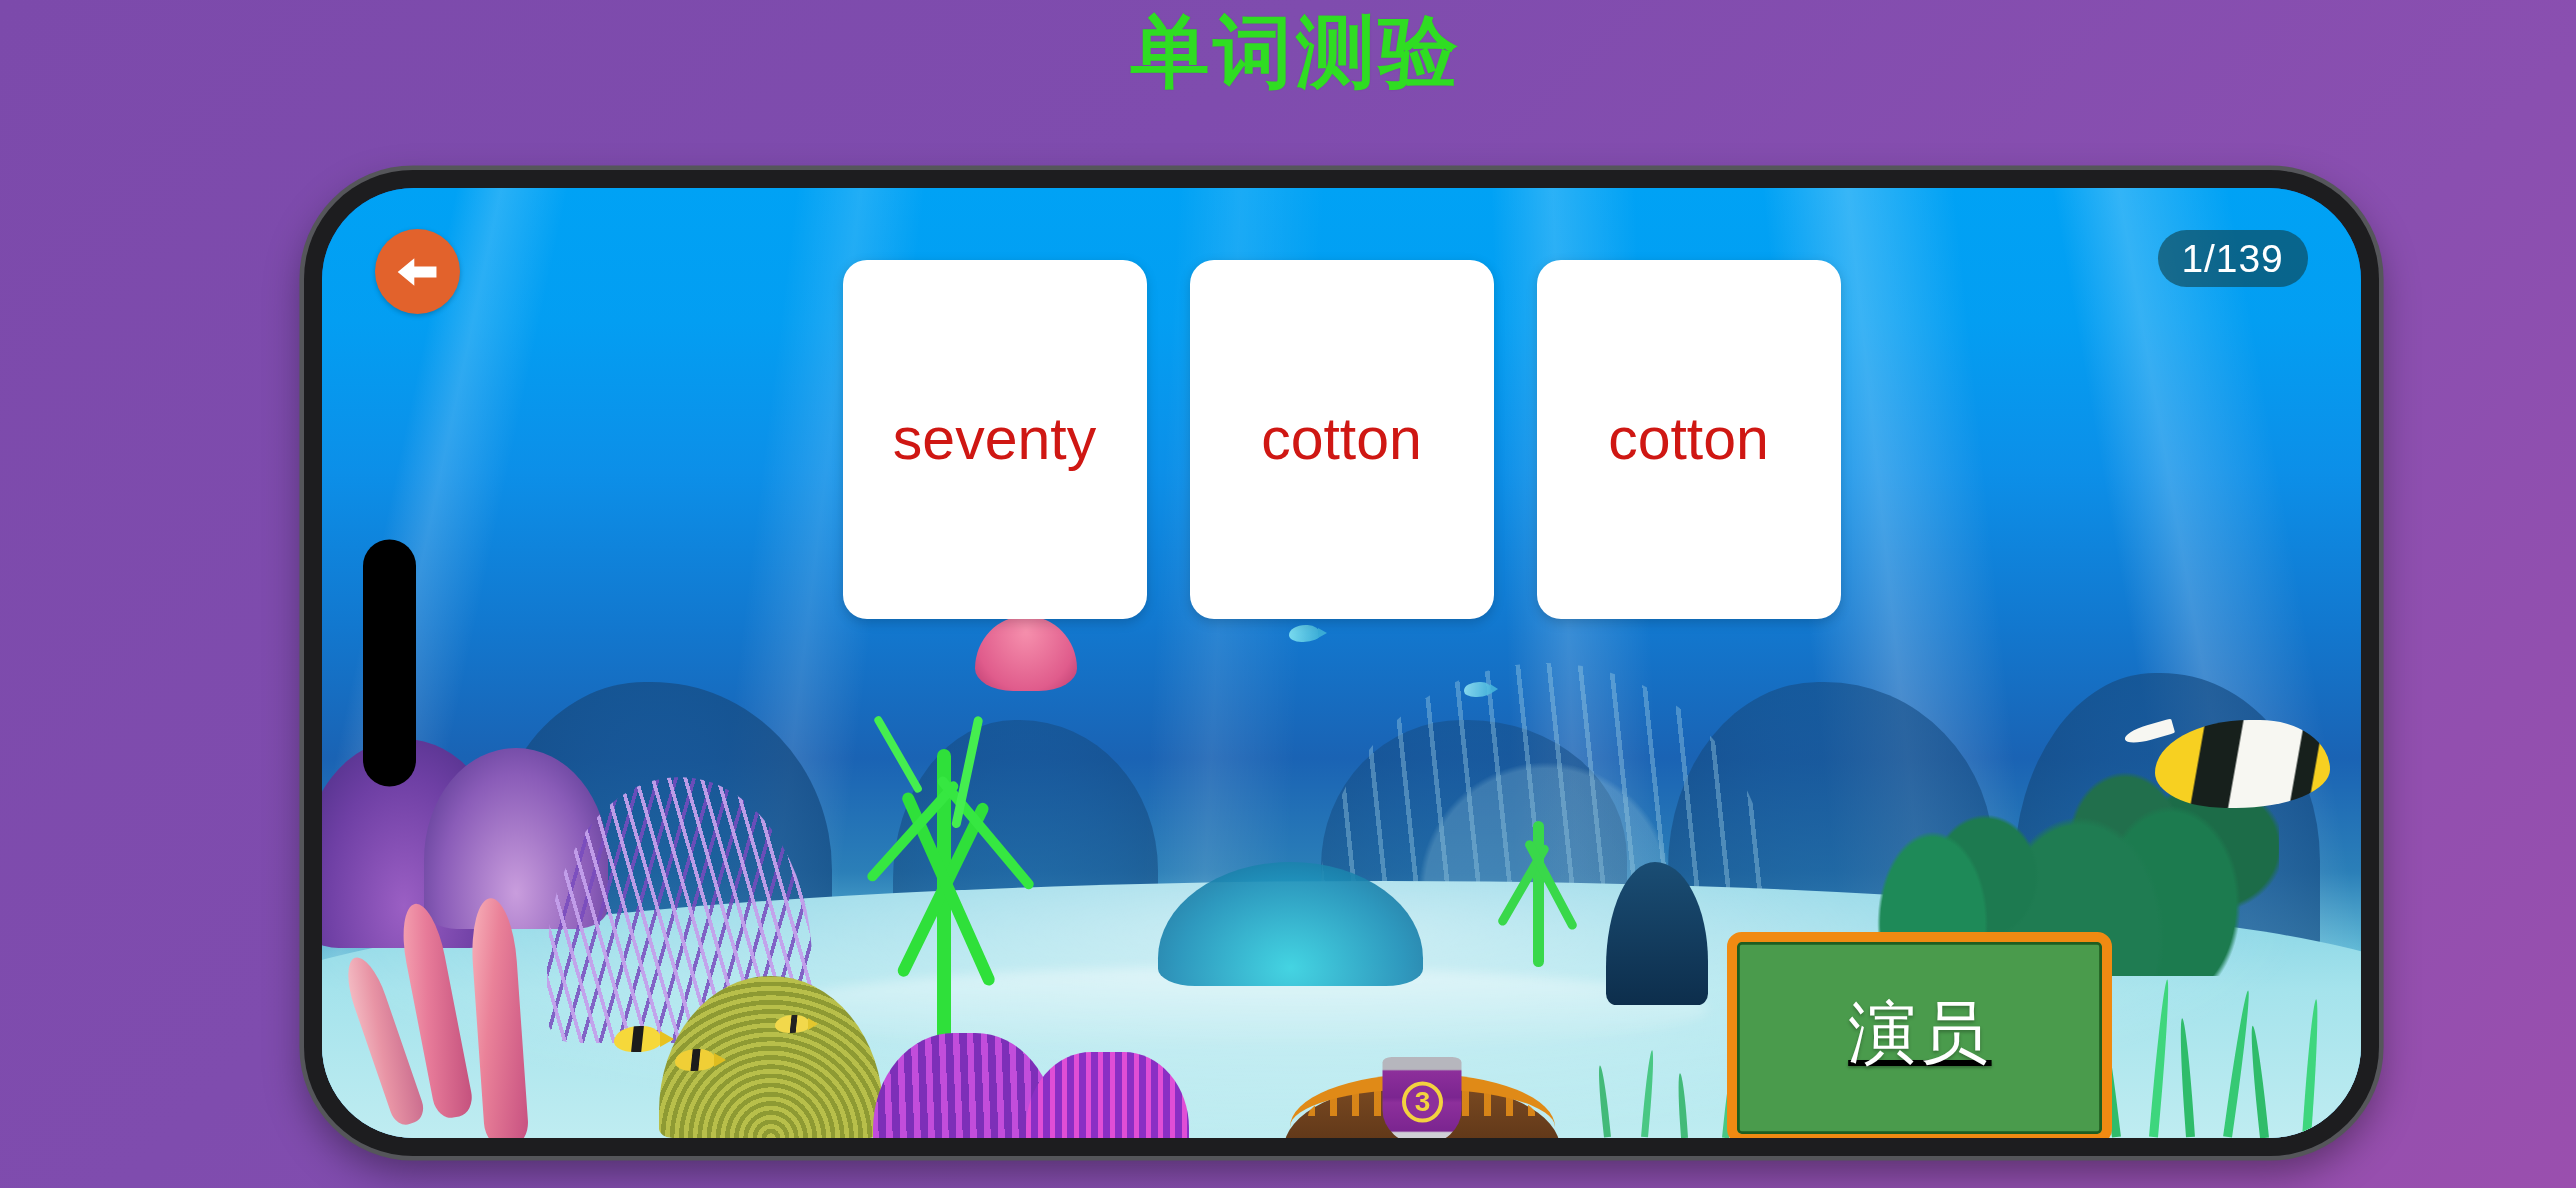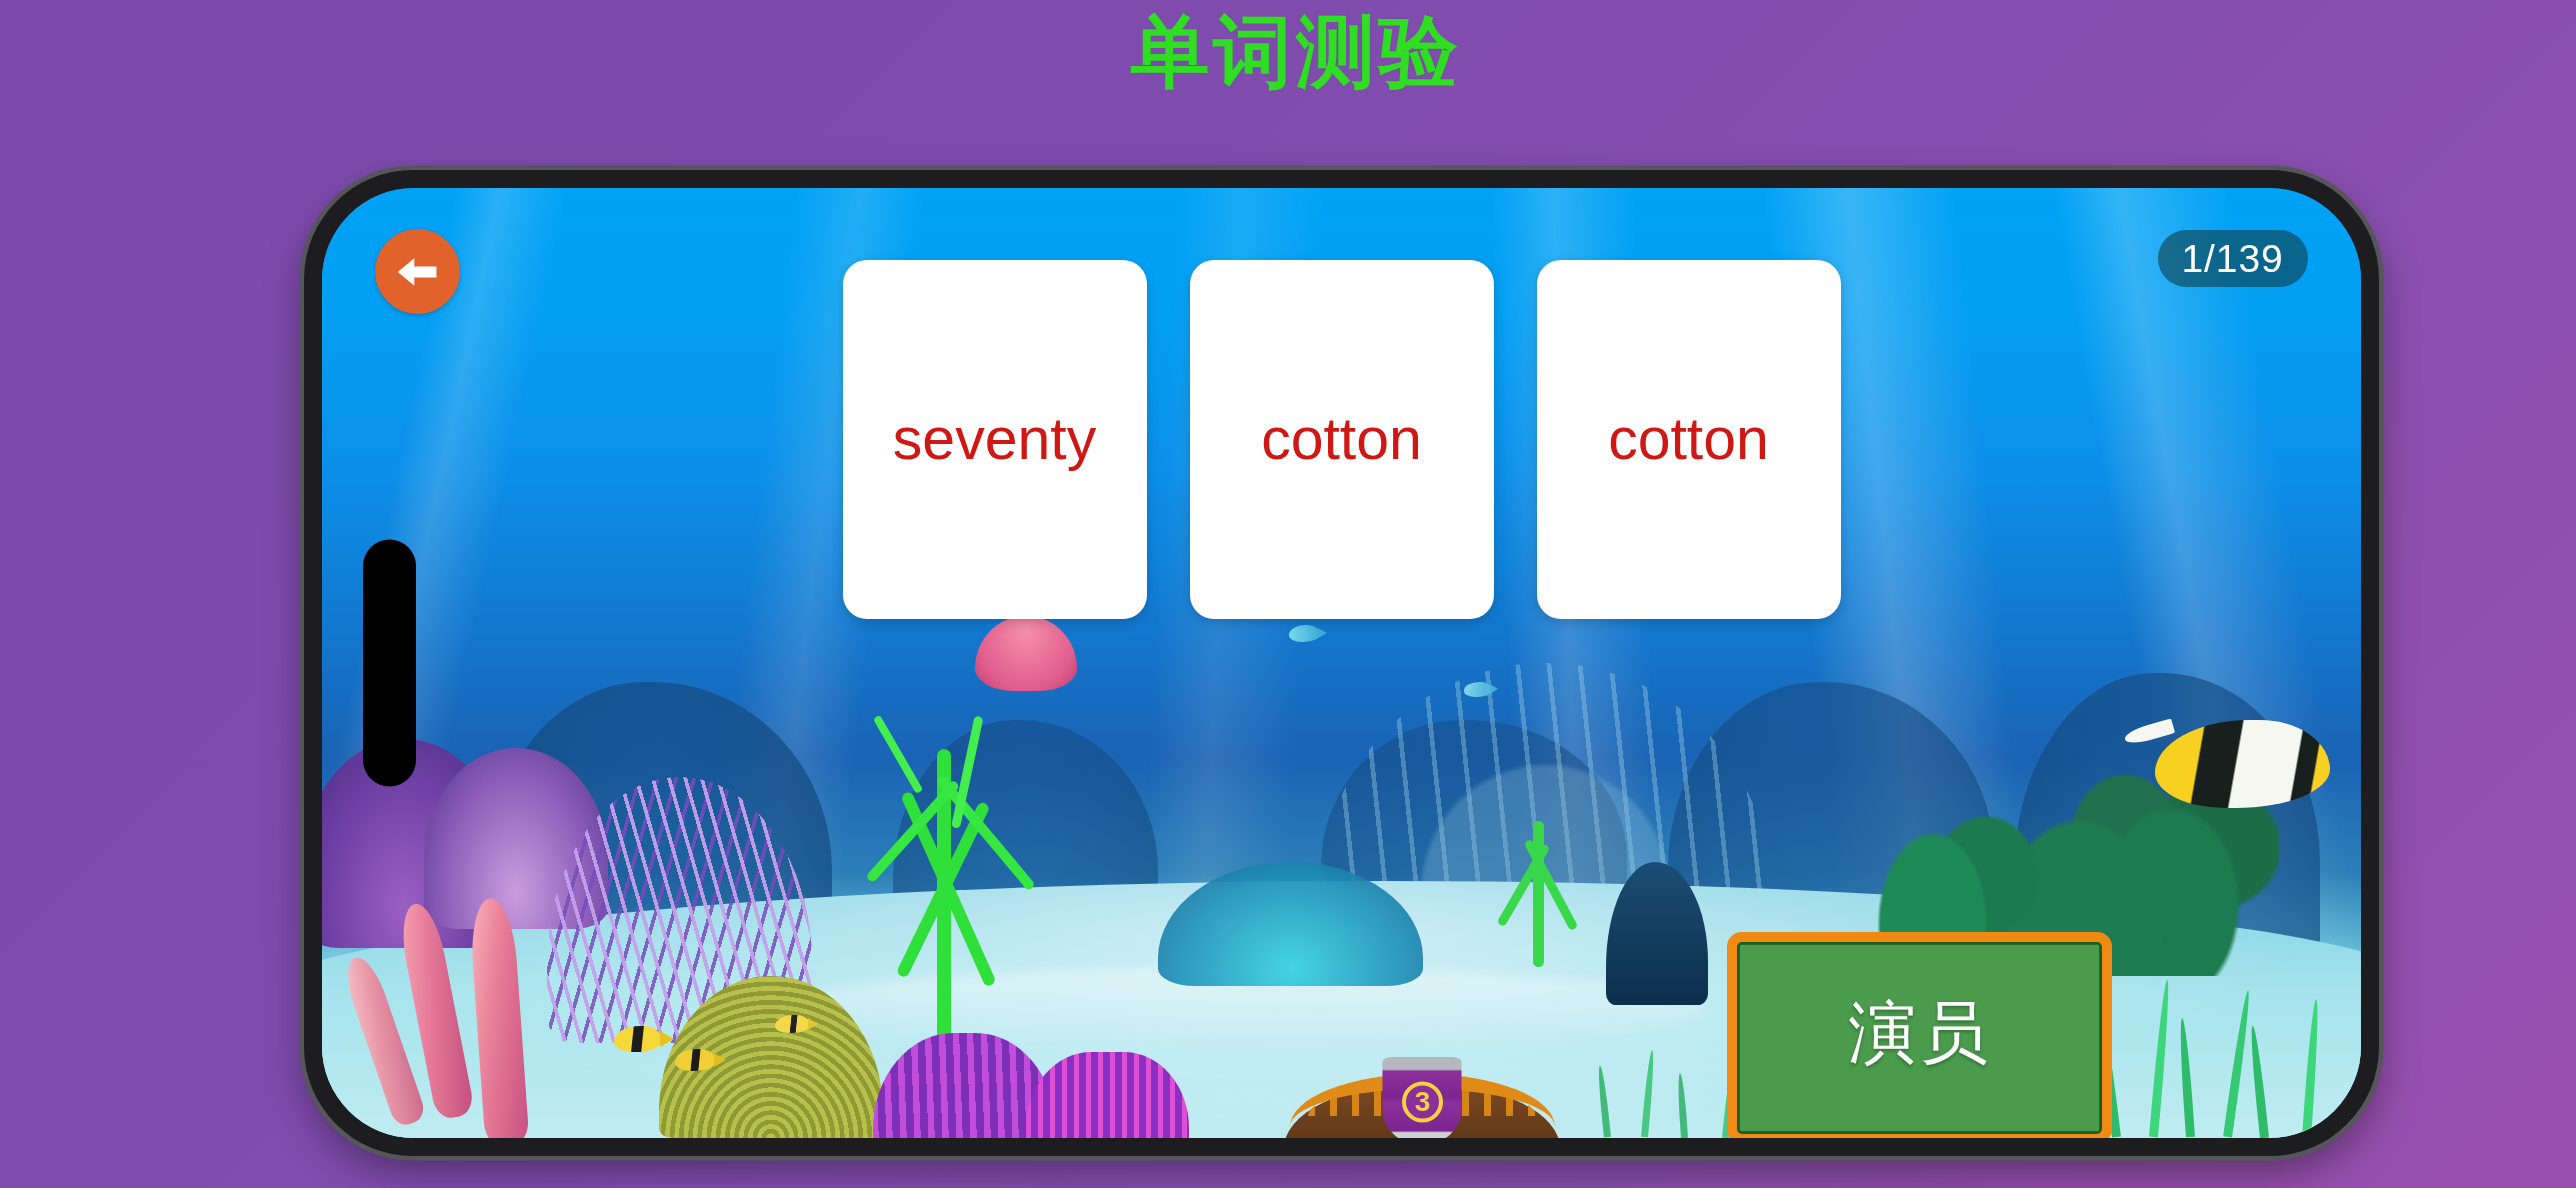--- a/index.html
+++ b/index.html
@@ -303,20 +303,21 @@
     background: #4a9b4c;
     border: 10px solid #f08a12;
     border-radius: 14.7px;
     box-shadow: inset 0 0 0 2.8px #1e5d20;
     cursor: pointer;
     z-index: 7;
     display: flex;
     align-items: center;
     justify-content: center;
     padding-bottom: 13px;
+    text-decoration: underline;
   }
   #answer-button-label {
     color: #ffffff;
     font-size: 68px;
     font-weight: 500;
     letter-spacing: 3.7px;
     text-shadow: 0 1.8px 3.7px rgba(0,0,0,0.30);
     line-height: 1;
   }
 </style>

